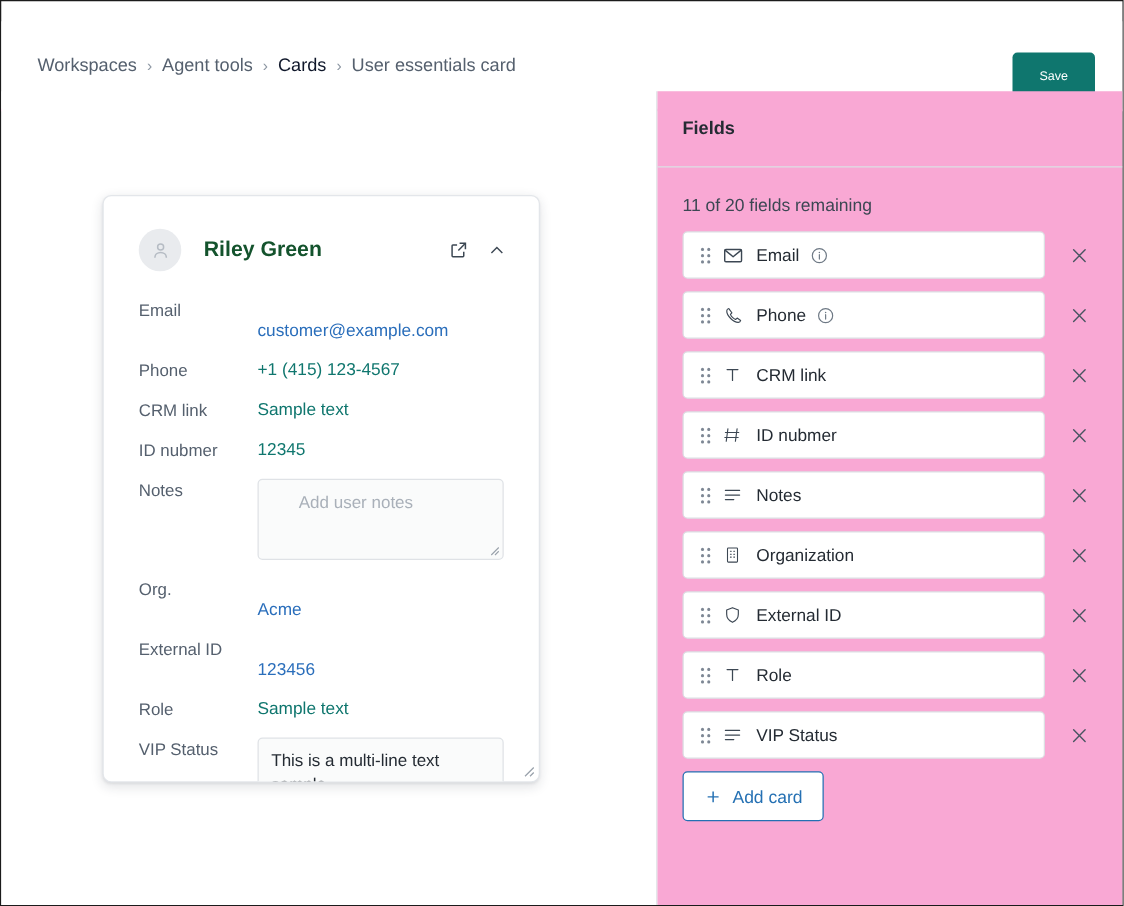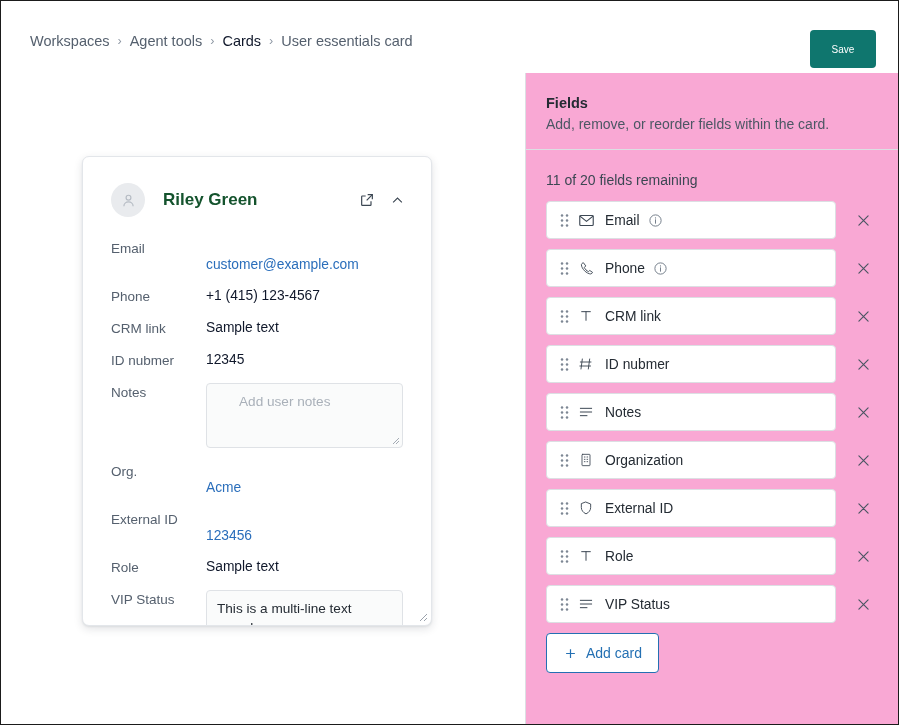--- a/index.html
+++ b/index.html
@@ -11,21 +11,21 @@
   .app {
     position: relative;
     width: 899px; height: 725px;
     background: #ffffff;
     border: 1px solid #1b1b1b;
     overflow: hidden;
   }
 
   
   .topbar {
-    position: absolute; left: 0; top: 4px;
+    position: absolute; left: 0; top: 16px;
     width: 897px; height: 72px;
     background: #ffffff;
     border-bottom: 2px solid #f9a8d4;
     display: flex; align-items: center;
   }
   .breadcrumb {
     position: absolute; left: 29px; top: 36px;
     transform: translateY(-50%);
     display: flex; align-items: center;
     font-size: 14.5px; white-space: nowrap;
@@ -103,21 +103,21 @@
   .row {
     display: flex; align-items: flex-start;
     margin-bottom: 13px;
   }
   .row-label {
     width: 95px; flex: 0 0 95px;
     font-size: 13.5px; color: #55606e;
     line-height: 18px; padding-top: 1px;
   }
   .row-value {
-    font-size: 13.8px; color: #0f172a; line-height: 18px;
+    font-size: 13.8px; color: #0f766e; line-height: 18px;
   }
   .row-value.link { color: #2a6ebb; cursor: pointer; margin-top: 17px; }
 
   .ta {
     position: relative;
     width: 197px; height: 65px;
     background: #fafbfb;
     border: 1px solid #dfe2e6;
     border-radius: 4px;
     padding: 8px 10px;
@@ -290,21 +290,20 @@
 
         <svg class="card-resize" viewBox="0 0 12 12">
           <path d="M11 4L4 11M11 8L8 11" stroke="#9aa2ac" stroke-width="1" fill="none"></path>
         </svg>
       </div>
     </div>
 
     <div class="sidepanel">
       <div class="panel-head">
         <div class="panel-title">Fields</div>
-        <div class="panel-sub">Add, remove, or reorder fields within the card.</div>
       </div>
       <div class="panel-body">
         <div class="remaining">11 of 20 fields remaining</div>
         <div id="field-list">
             <div class="field-row">
               <div class="field-chip">
                 <span class="drag-handle">
                   <svg width="9" height="15" viewBox="0 0 9 15" fill="#7d8794">
                     <circle cx="2" cy="2.5" r="1.25"></circle>
                     <circle cx="7" cy="2.5" r="1.25"></circle>

